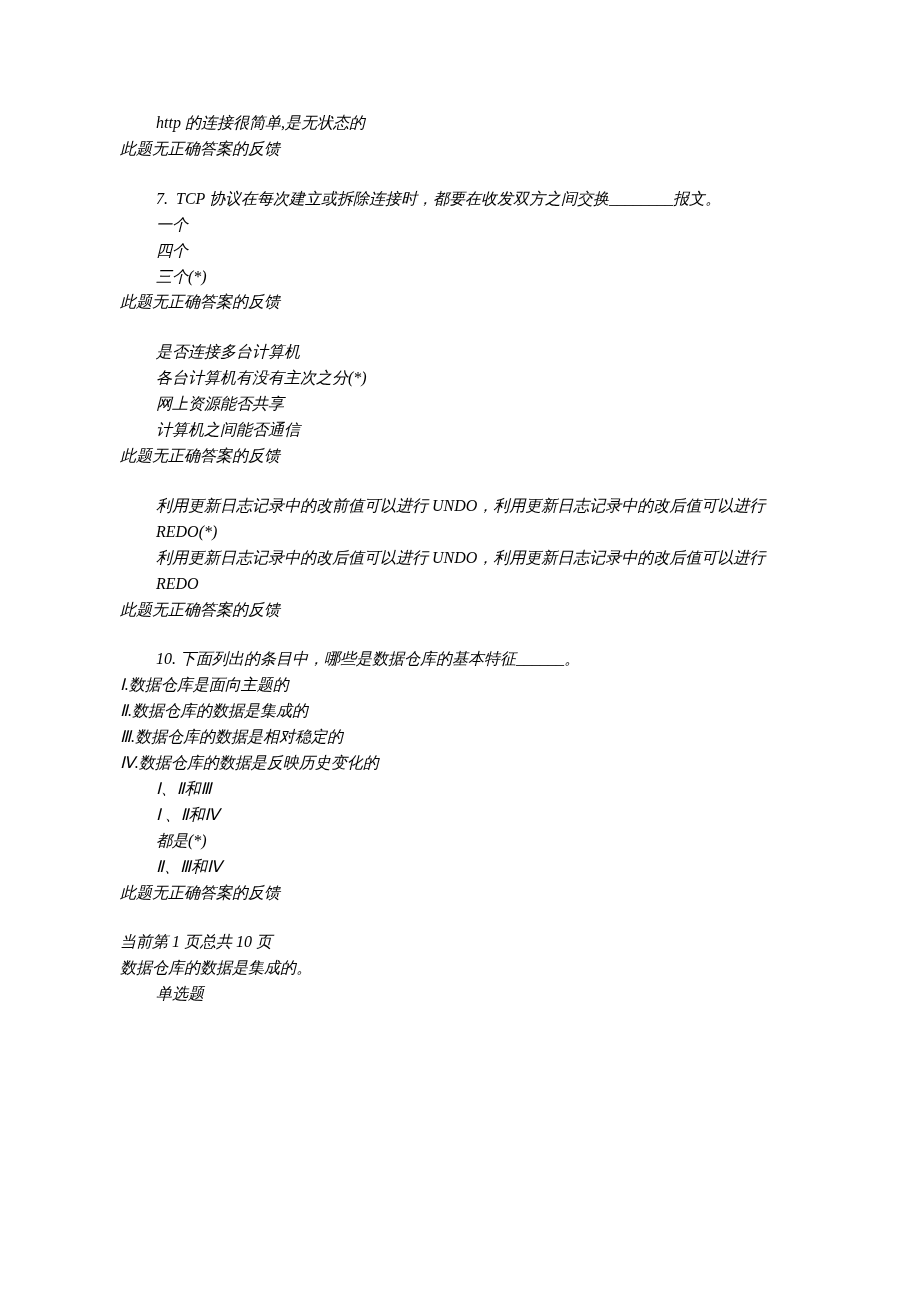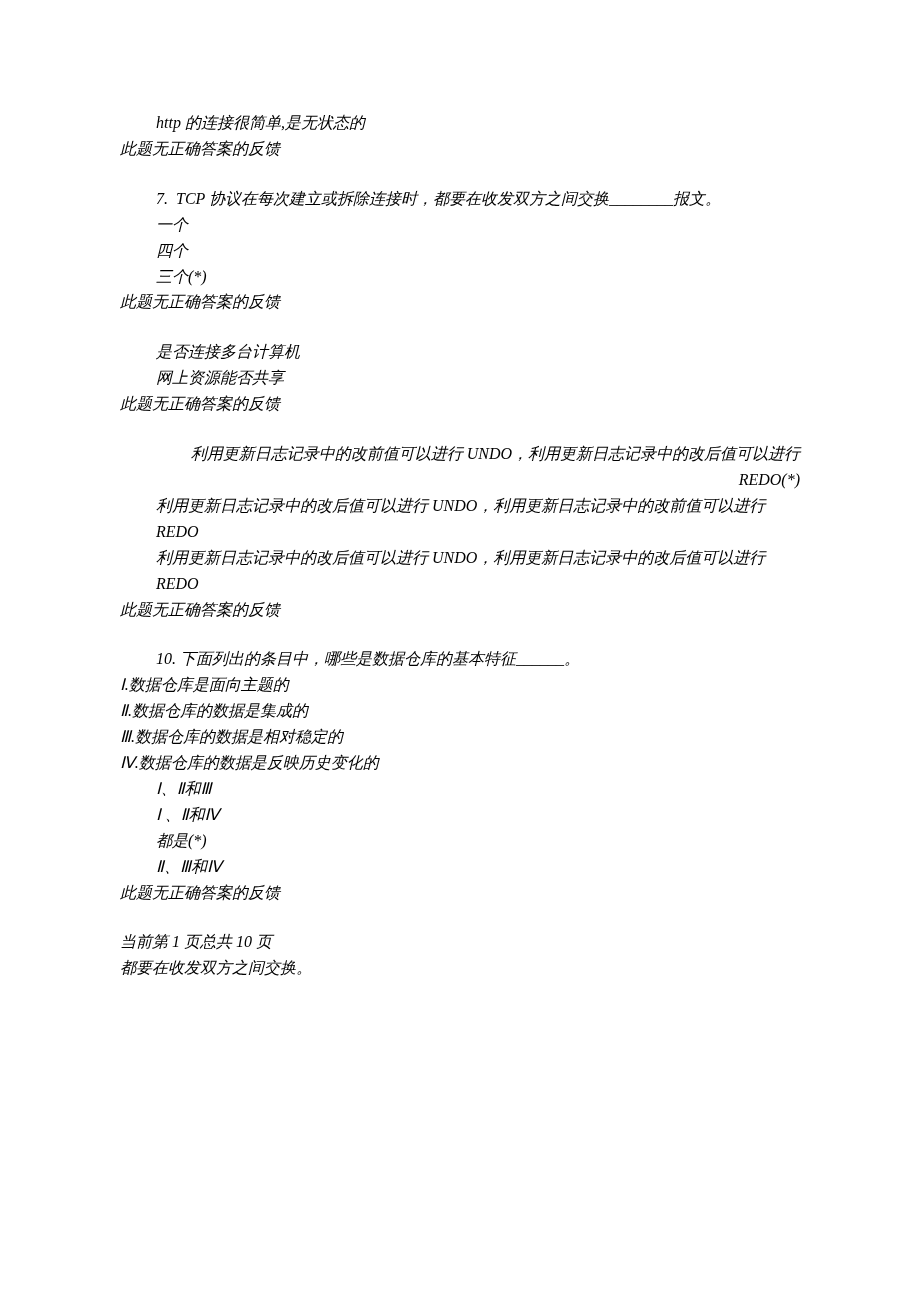--- a/index.html
+++ b/index.html
@@ -41,30 +41,29 @@
     <span>TCP 协议在每次建立或拆除连接时，都要在收发双方之间交换</span><span>________</span><span>报文。</span>
   </div>
   <div class="indent-1">一个</div>
   <div class="indent-1">四个</div>
   <div class="indent-1">三个(*)</div>
   <div>此题无正确答案的反馈</div>
 
   <div class="blank"></div>
 
   <div class="indent-1">是否连接多台计算机</div>
+  <div class="indent-1">各台计算机有没有主次之分(*)</div>
   <div class="indent-1">网上资源能否共享</div>
+  <div class="indent-1">计算机之间能否通信</div>
   <div>此题无正确答案的反馈</div>
 
   <div class="blank"></div>
 
   <div class="indent-1">
-    <div style="text-indent:0;margin-left:-36px;padding-left:36px;text-align:right;">利用更新日志记录中的改前值可以进行 UNDO，利用更新日志记录中的改后值可以进行REDO(*)</div>
-  </div>
-  <div class="indent-1">
-    <div style="text-indent:0;margin-left:-36px;padding-left:36px;">利用更新日志记录中的改后值可以进行 UNDO，利用更新日志记录中的改前值可以进行REDO</div>
+    <div style="text-indent:0;margin-left:-36px;padding-left:36px;">利用更新日志记录中的改前值可以进行 UNDO，利用更新日志记录中的改后值可以进行REDO(*)</div>
   </div>
   <div class="indent-1">
     <div style="text-indent:0;margin-left:-36px;padding-left:36px;">利用更新日志记录中的改后值可以进行 UNDO，利用更新日志记录中的改后值可以进行REDO</div>
   </div>
   <div>此题无正确答案的反馈</div>
 
   <div class="blank"></div>
 
   <div class="q-num">
     <span>10.</span>&nbsp;<span>下面列出的条目中，哪些是数据仓库的基本特征</span><span>______</span><span>。</span>
@@ -75,16 +74,17 @@
   <div>Ⅳ.数据仓库的数据是反映历史变化的</div>
   <div class="indent-1">Ⅰ、Ⅱ和Ⅲ</div>
   <div class="indent-1">Ⅰ 、Ⅱ和Ⅳ</div>
   <div class="indent-1">都是(*)</div>
   <div class="indent-1">Ⅱ、Ⅲ和Ⅳ</div>
   <div>此题无正确答案的反馈</div>
 
   <div class="blank"></div>
 
   <div>当前第 1 页总共 10 页</div>
-  <div>都要在收发双方之间交换。</div>
+  <div>数据仓库的数据是集成的。</div>
+  <div class="indent-1">单选题</div>
 
 
 </div>
 
 </body></html>

